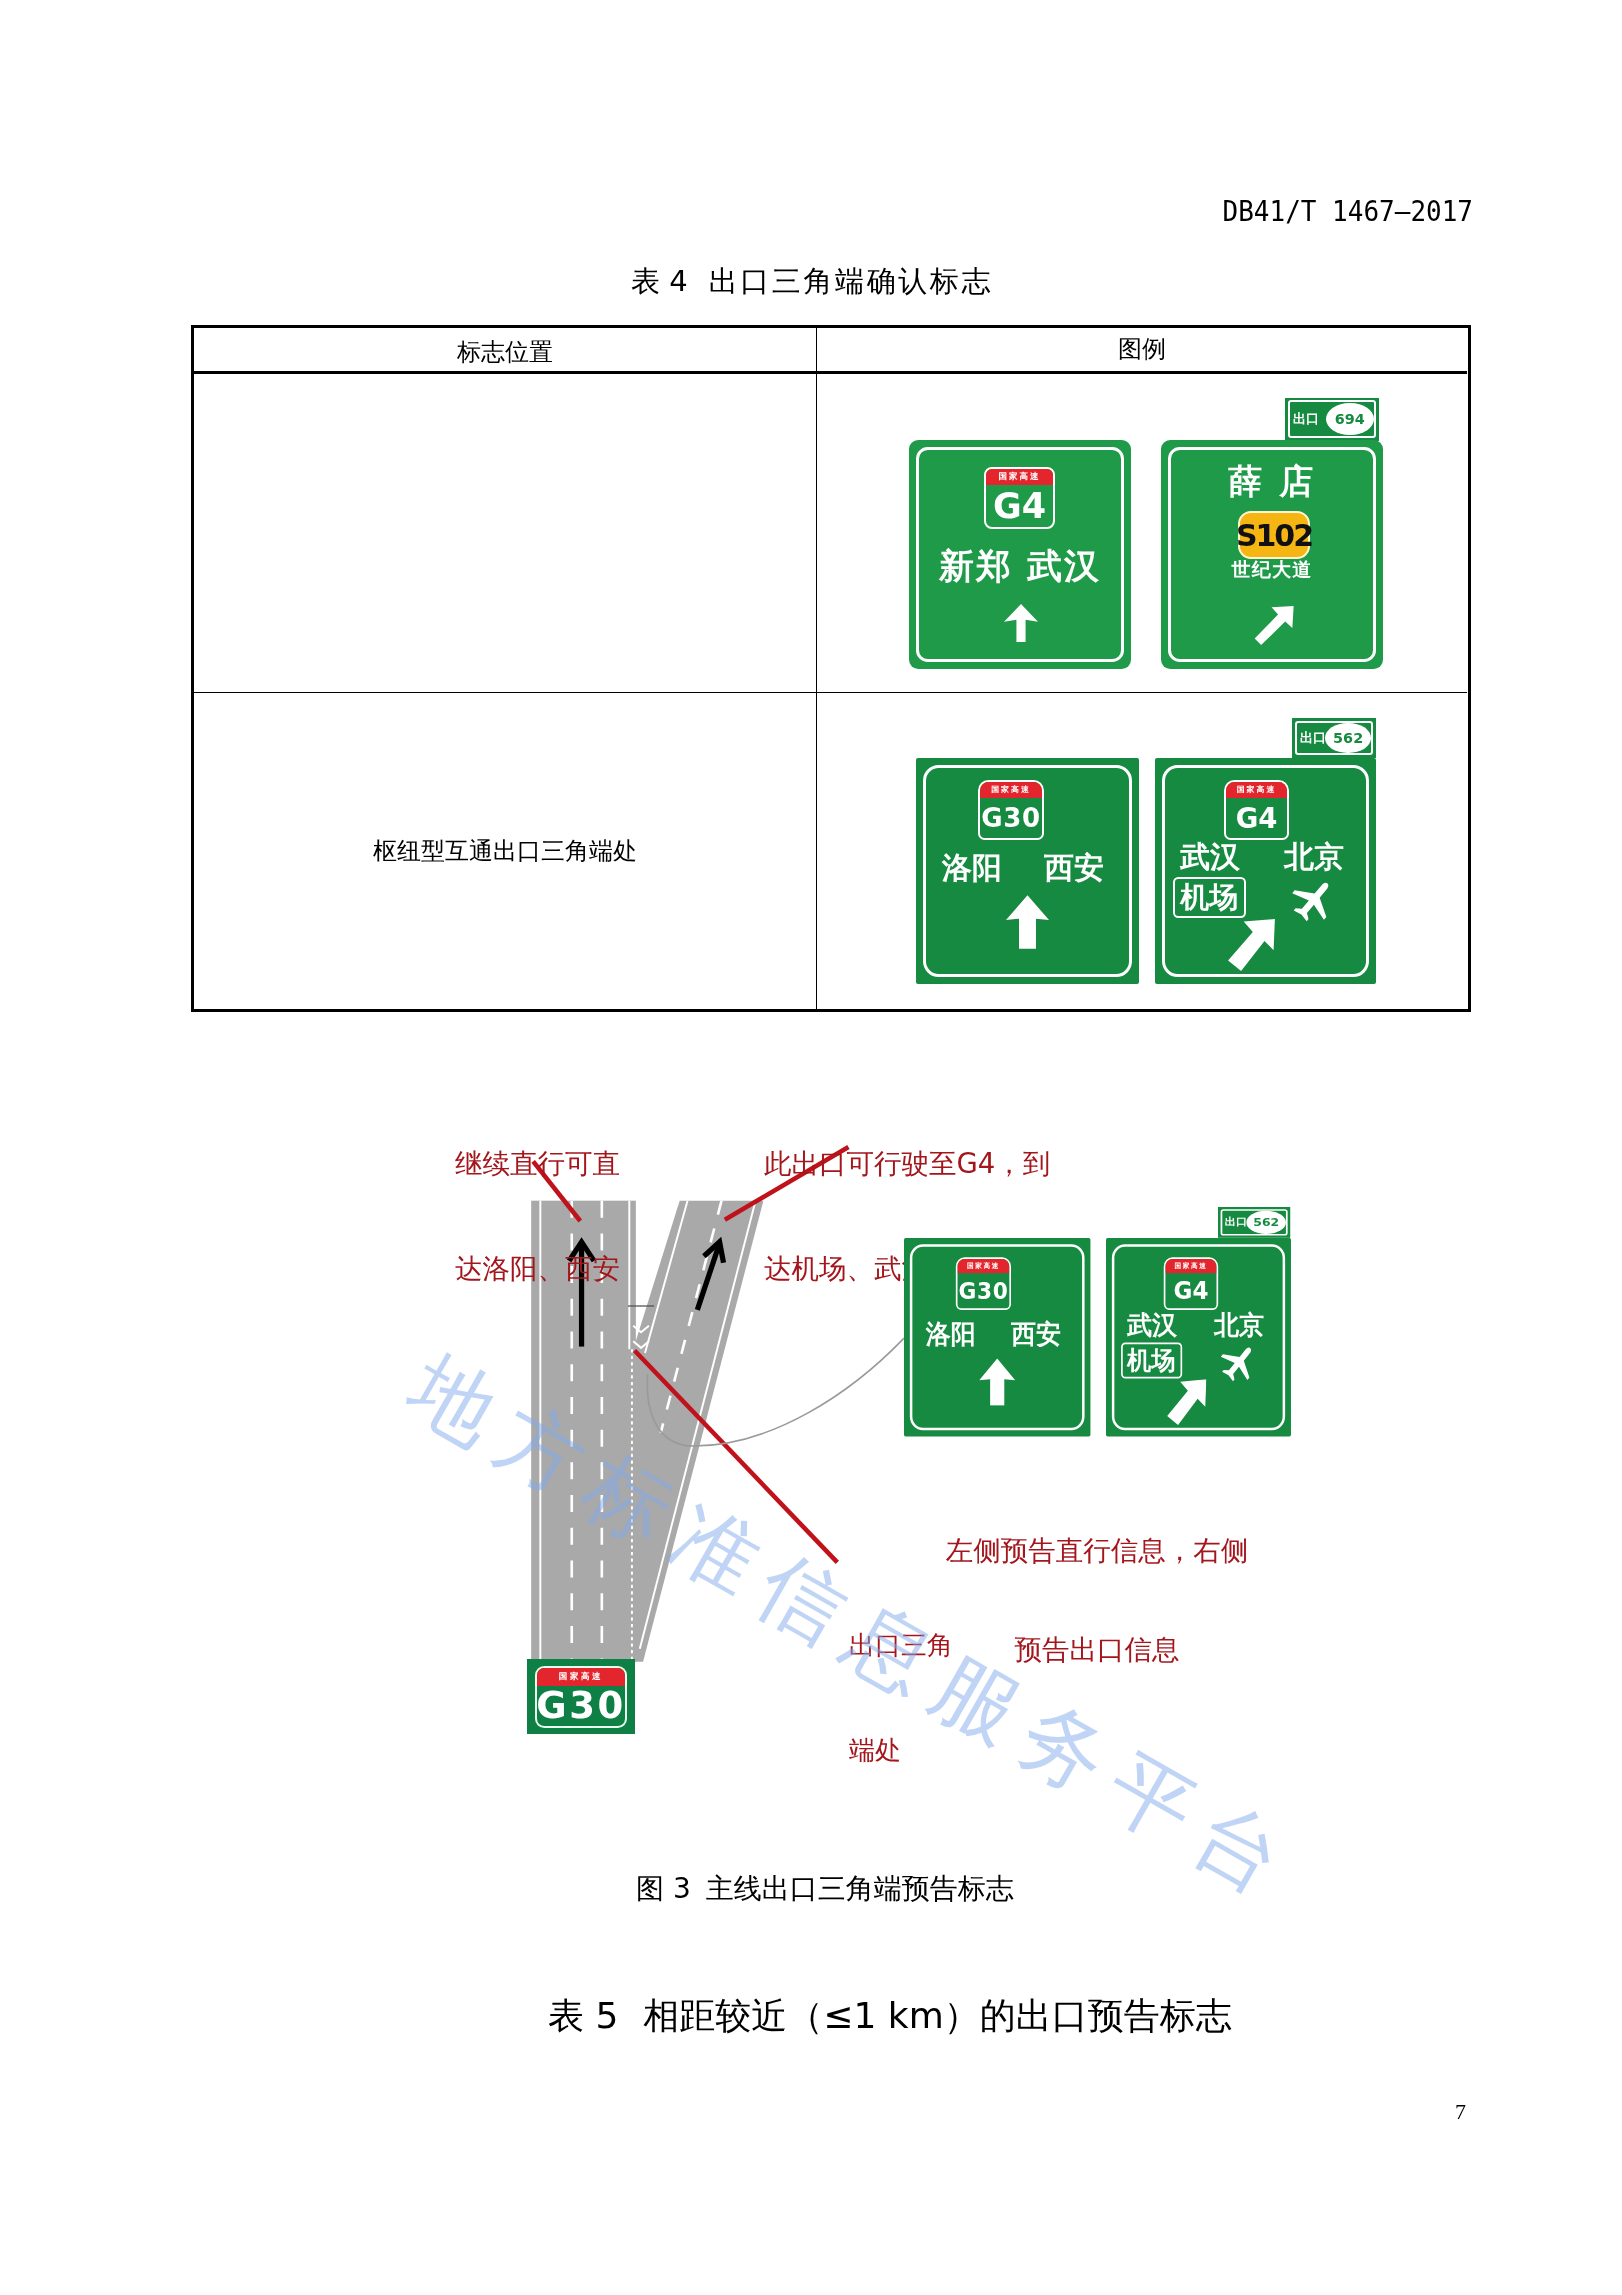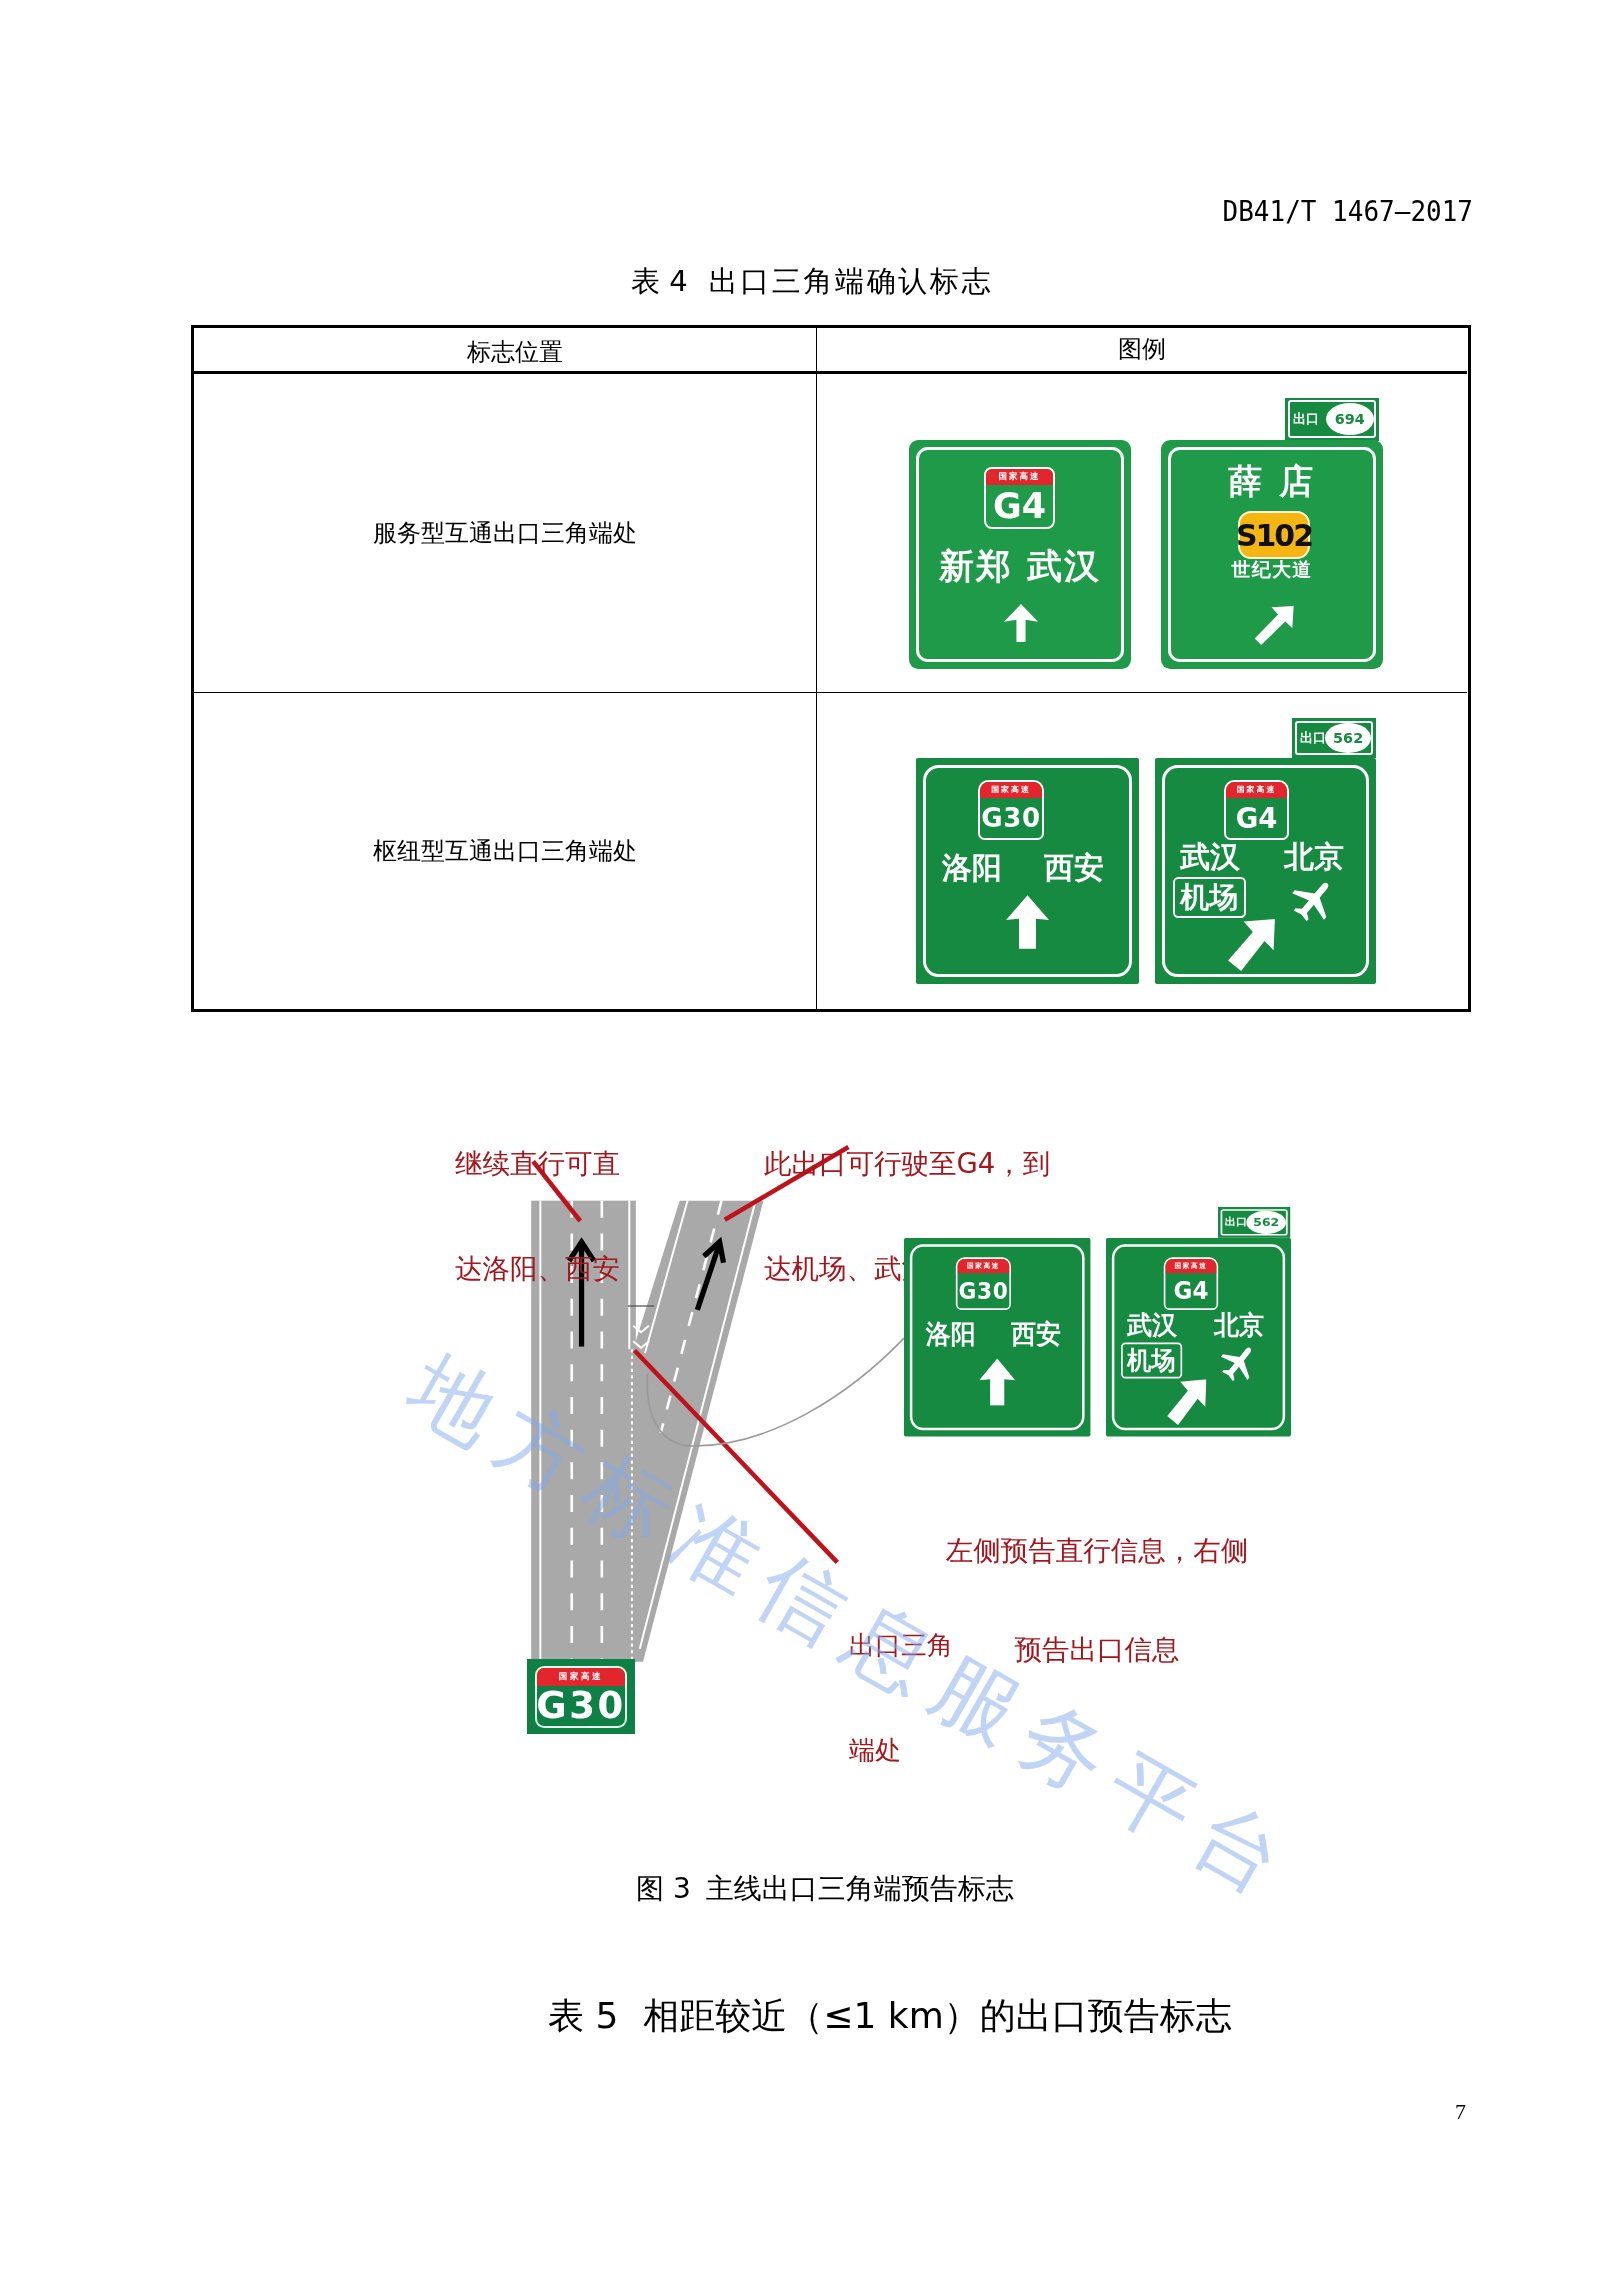--- a/index.html
+++ b/index.html
@@ -73,30 +73,27 @@
 <div class="abs caption cap-t4">
   <span class="lbl">表 4</span>
   <span class="ttl">出口三角端确认标志</span>
 </div>
 
 <div class="abs table4">
   <div class="t-headline"></div>
   <div class="col-div"></div>
   <div class="row-div"></div>
 
-  <div class="cell" style="left:10px;top:0;width:622px;height:49px">
+  <div class="cell" style="left:0;top:0;width:622px;height:49px">
     <span class="cell-text">标志位置</span>
   </div>
   <div class="cell" style="left:623px;top:0;width:650px;height:43px">
     <span class="cell-text">图例</span>
   </div>
 
-  <div class="cell" style="left:0;top:46px;width:622px;height:318px">
-    <span class="cell-text">服务型互通出口三角端处</span>
-  </div>
   <div class="cell fig-cell" style="left:623px;top:46px;width:650px;height:318px">
 
     <div class="exit-tab" style="left:468px;top:23.6px;width:94px;height:43px">
       <div class="frame"></div>
       <span class="tlbl">出口</span>
       <span class="oval" style="width:48px">694</span>
     </div>
 
     <div class="sign" style="left:92px;top:66px;width:222px;height:229px">
       <div class="frame"></div>

